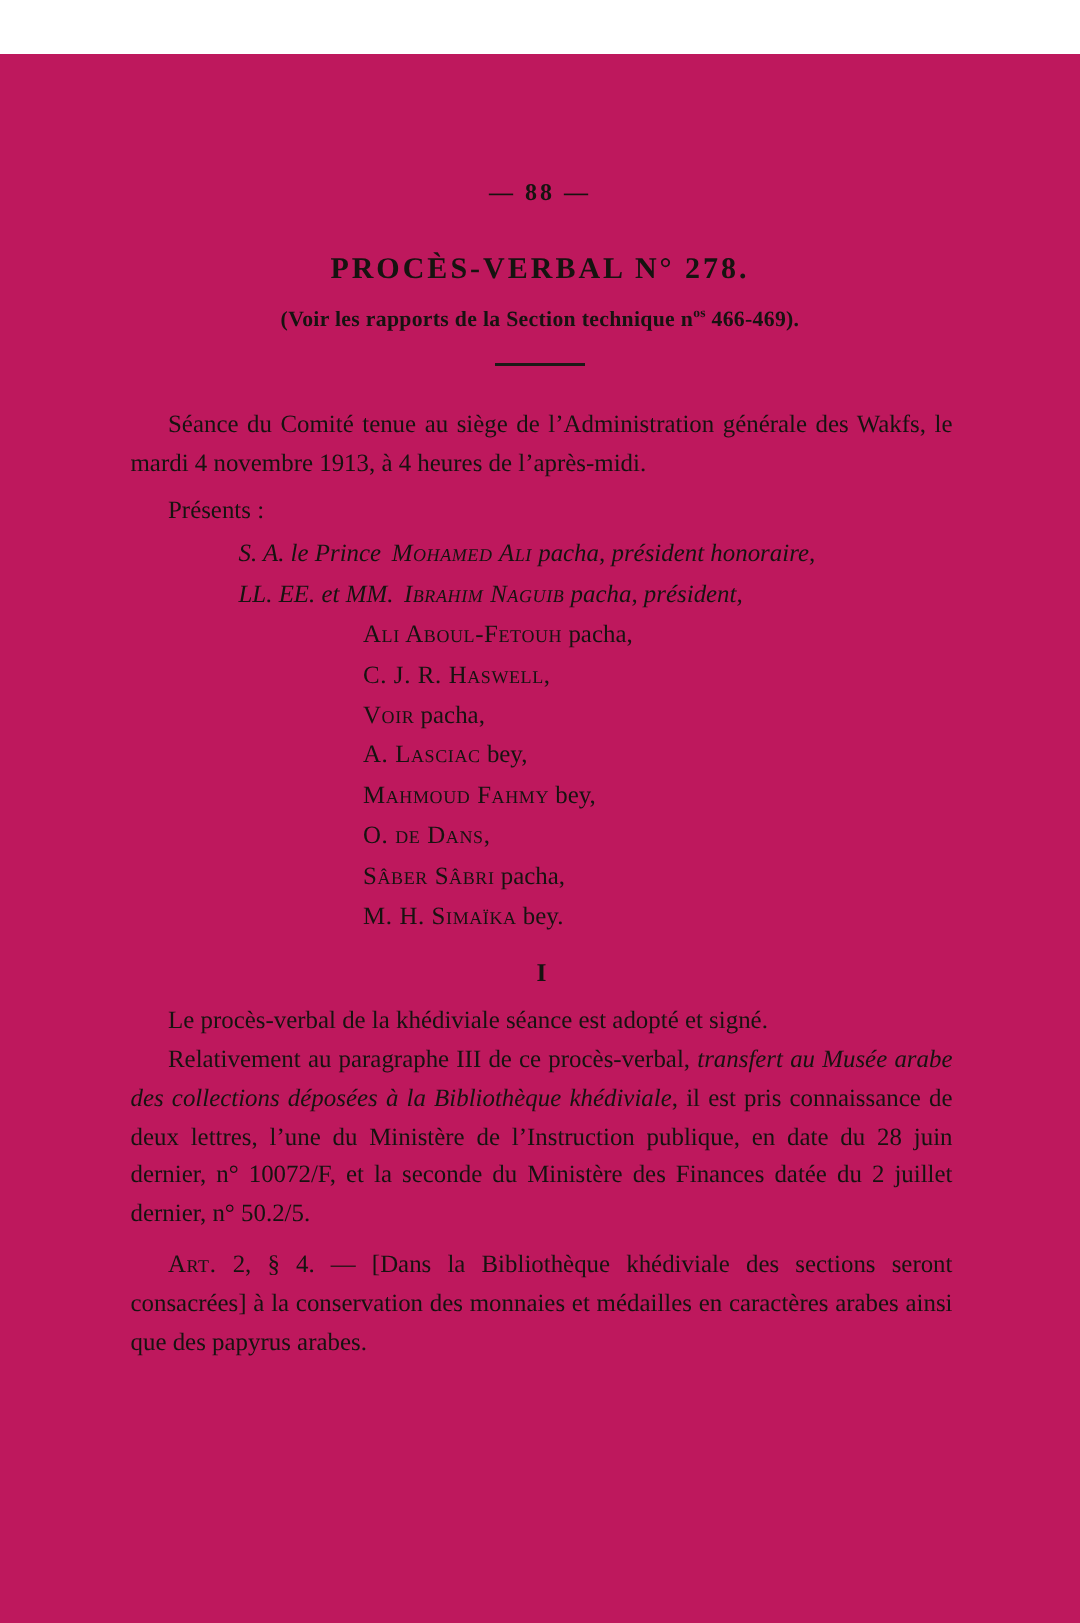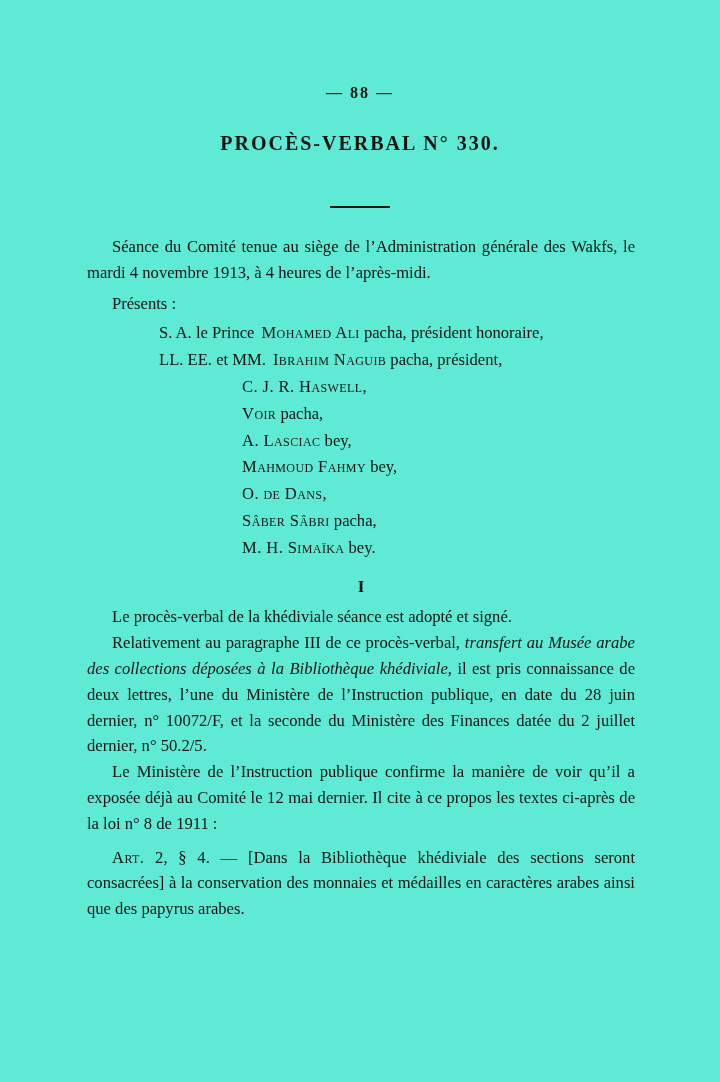--- a/index.html
+++ b/index.html
@@ -3,23 +3,24 @@
 <meta charset="utf-8">
 <style>
   html, body {
     margin: 0; padding: 0;
     width: 720px; height: 1082px;
     overflow: hidden;
     background: #ffffff;
   }
   .sheet {
     position: absolute; inset: 0;
-    background: #5eead4;
+    background: #be185d;
     color: #161310;
     font-family: "Liberation Serif", "DejaVu Serif", serif;
+    margin-top: 36px;
   }
   .pagenum {
     position: absolute; top: 84px; left: 0; width: 100%;
     text-align: center;
     font-size: 16px; font-weight: bold; letter-spacing: 2px;
   }
   .doc-title {
     position: absolute; top: 132px; left: 0; width: 100%;
     text-align: center;
     font-size: 20px; font-weight: bold; letter-spacing: 2px;
@@ -36,66 +37,67 @@
   }
   .textblock {
     position: absolute; top: 234px; left: 87px; width: 548px;
     font-size: 16.6px; line-height: 25.8px;
     text-align: justify;
   }
   .para { margin: 0; text-indent: 25px; }
   .presents { margin-top: 5px; }
   .attendees { margin-top: 4px; line-height: 26.8px; text-align: left; }
   .att-row { padding-left: 155px; white-space: nowrap; }
-  .att-row.with-prefix { padding-left: 72px; }
+  .att-row.with-prefix { padding-left: 72px; font-style: italic; }
   .att-prefix:not(:empty) { margin-right: 7px; }
   .sc, .smallcaps { font-variant: small-caps; letter-spacing: 0.4px; }
   .italic { font-style: italic; }
   .sup { vertical-align: super; font-size: 0.62em; line-height: 0; }
   .section-heading {
     margin: 12px 0 5px 0;
     text-align: center; text-indent: 0;
     font-size: 17px; font-weight: bold;
   }
   .article { margin-top: 8px; }
 </style>
 </head>
 <body>
 
 <div class="sheet">
 
   <div class="pagenum">— 88 —</div>
 
-  <div class="doc-title">PROCÈS-VERBAL N° 330.</div>
+  <div class="doc-title">PROCÈS-VERBAL N° 278.</div>
 
+  <div class="doc-subtitle"><span>(Voir les rapports de la Section technique n</span><span class="sup">os</span><span> 466-469).</span></div>
 
   <div class="rule"></div>
 
   <div class="textblock">
 
     <p class="para">Séance du Comité tenue au siège de l’Administration générale des Wakfs, le mardi 4 novembre 1913, à 4 heures de l’après-midi.</p>
 
     <p class="para presents">Présents :</p>
 
     <div class="attendees">
       <div class="att-row with-prefix"><span class="att-prefix">S. A. le Prince</span><span class="sc">Mohamed Ali</span><span> pacha, président honoraire,</span></div>
       <div class="att-row with-prefix"><span class="att-prefix">LL. EE. et MM.</span><span class="sc">Ibrahim Naguib</span><span> pacha, président,</span></div>
+      <div class="att-row"><span class="sc">Ali Aboul-Fetouh</span><span> pacha,</span></div>
       <div class="att-row"><span class="sc">C. J. R. Haswell</span><span>,</span></div>
       <div class="att-row"><span class="sc">Voir</span><span> pacha,</span></div>
       <div class="att-row"><span class="sc">A. Lasciac</span><span> bey,</span></div>
       <div class="att-row"><span class="sc">Mahmoud Fahmy</span><span> bey,</span></div>
       <div class="att-row"><span class="sc">O. de Dans</span><span>,</span></div>
       <div class="att-row"><span class="sc">Sâber Sâbri</span><span> pacha,</span></div>
       <div class="att-row"><span class="sc">M. H. Simaïka</span><span> bey.</span></div>
     </div>
 
     <p class="para section-heading">I</p>
 
     <p class="para">Le procès-verbal de la khédiviale séance est adopté et signé.</p>
 
     <p class="para"><span>Relativement au paragraphe III de ce procès-verbal, </span><span class="italic">transfert au Musée arabe des collections déposées à la Bibliothèque khédiviale</span><span>, il est pris connaissance de deux lettres, l’une du Ministère de l’Instruction publique, en date du 28 juin dernier, n° 10072/F, et la seconde du Ministère des Finances datée du 2 juillet dernier, n° 50.2/5.</span></p>
 
-    <p class="para">Le Ministère de l’Instruction publique confirme la manière de voir qu’il a exposée déjà au Comité le 12 mai dernier. Il cite à ce propos les textes ci-après de la loi n° 8 de 1911 :</p>
 
     <p class="para article"><span class="smallcaps">Art.</span><span> 2, § 4. — [Dans la Bibliothèque khédiviale des sections seront consacrées] à la conservation des monnaies et médailles en caractères arabes ainsi que des papyrus arabes.</span></p>
 
   </div>
 </div>
 
 </body></html>

